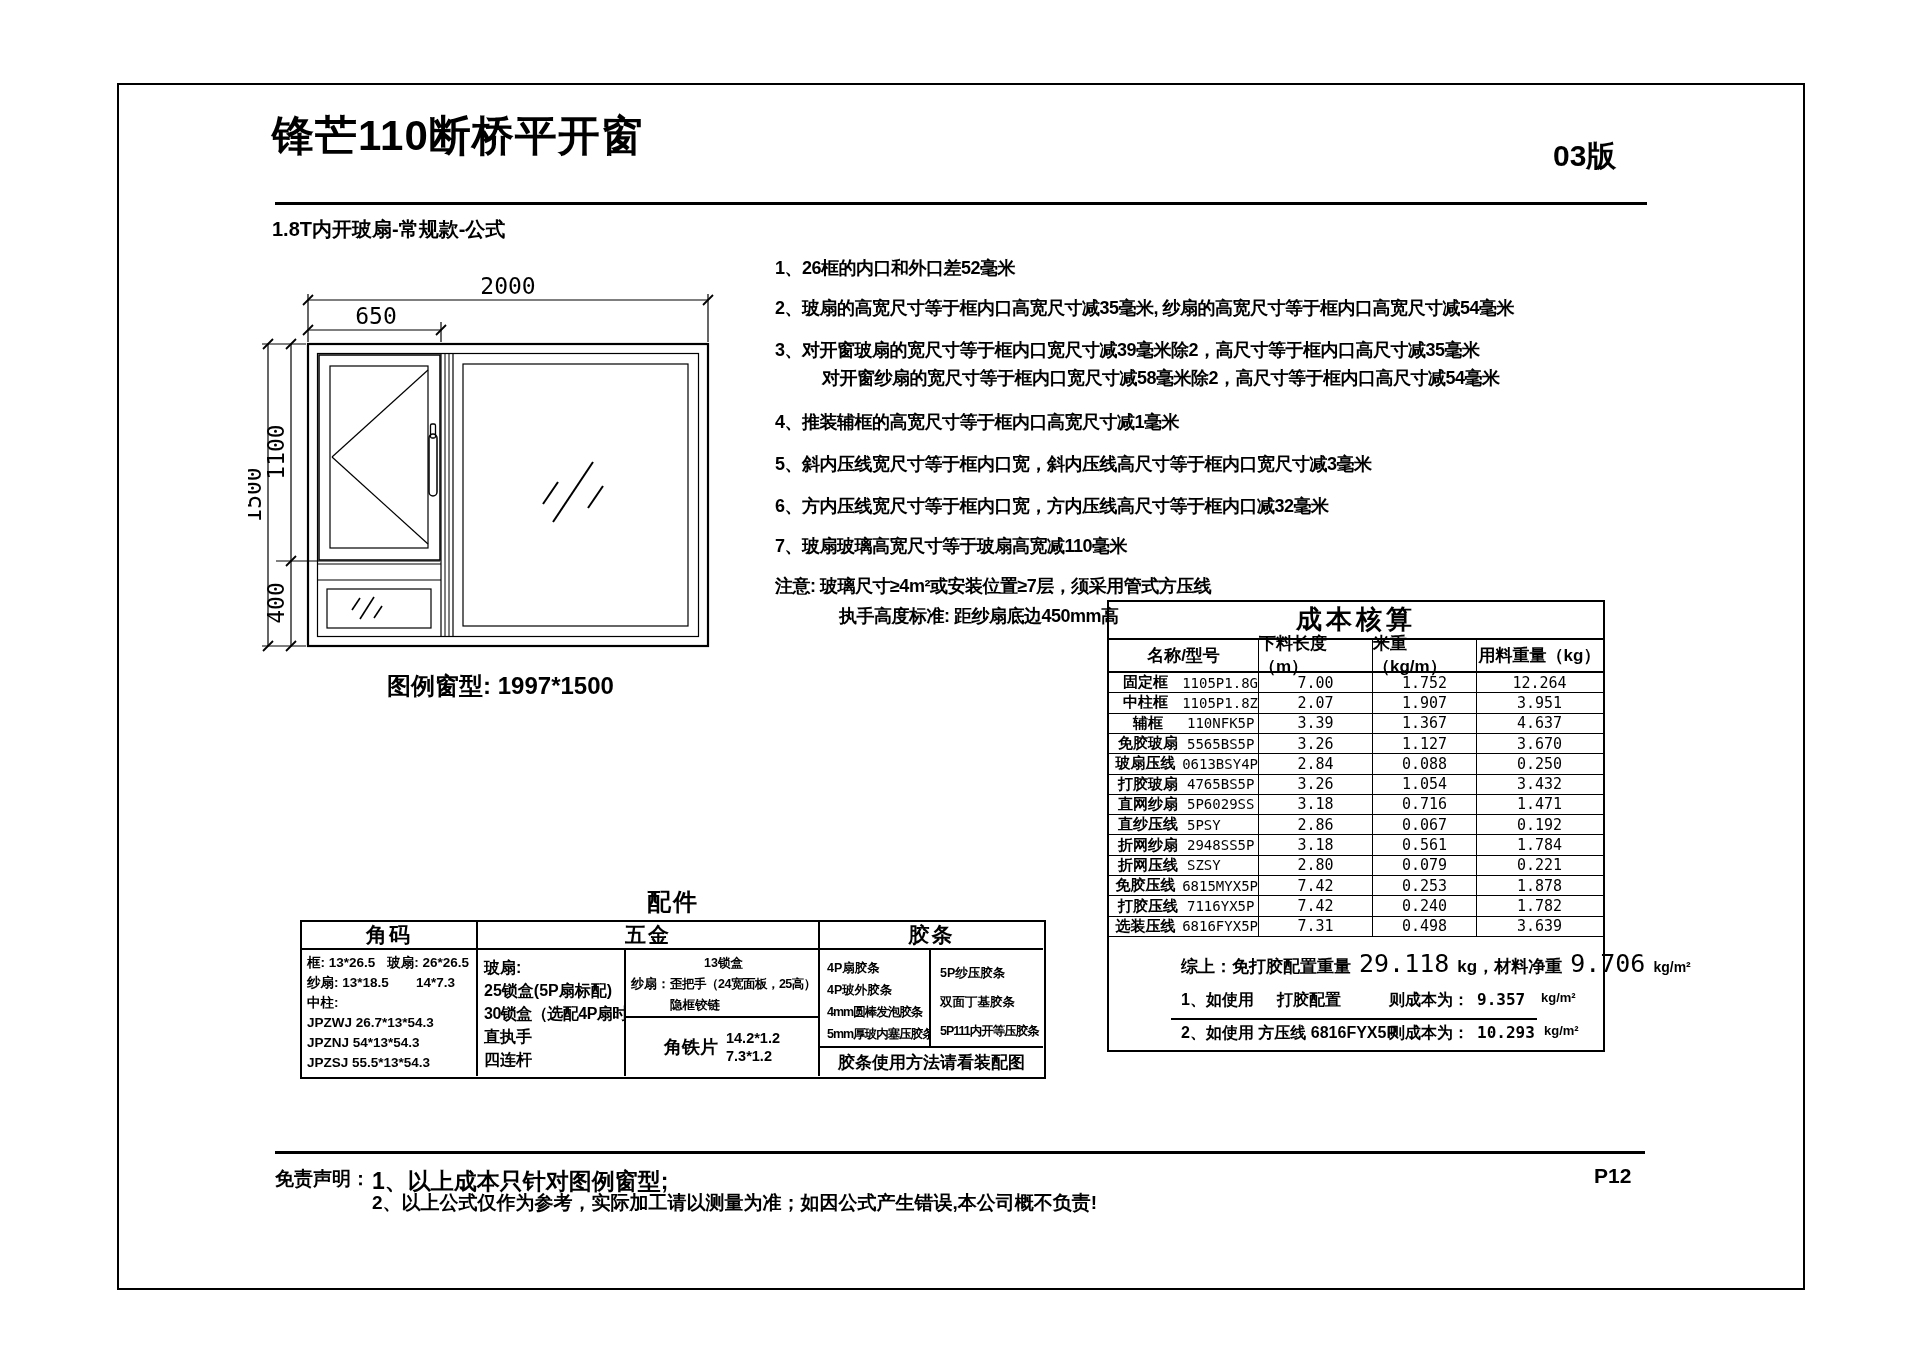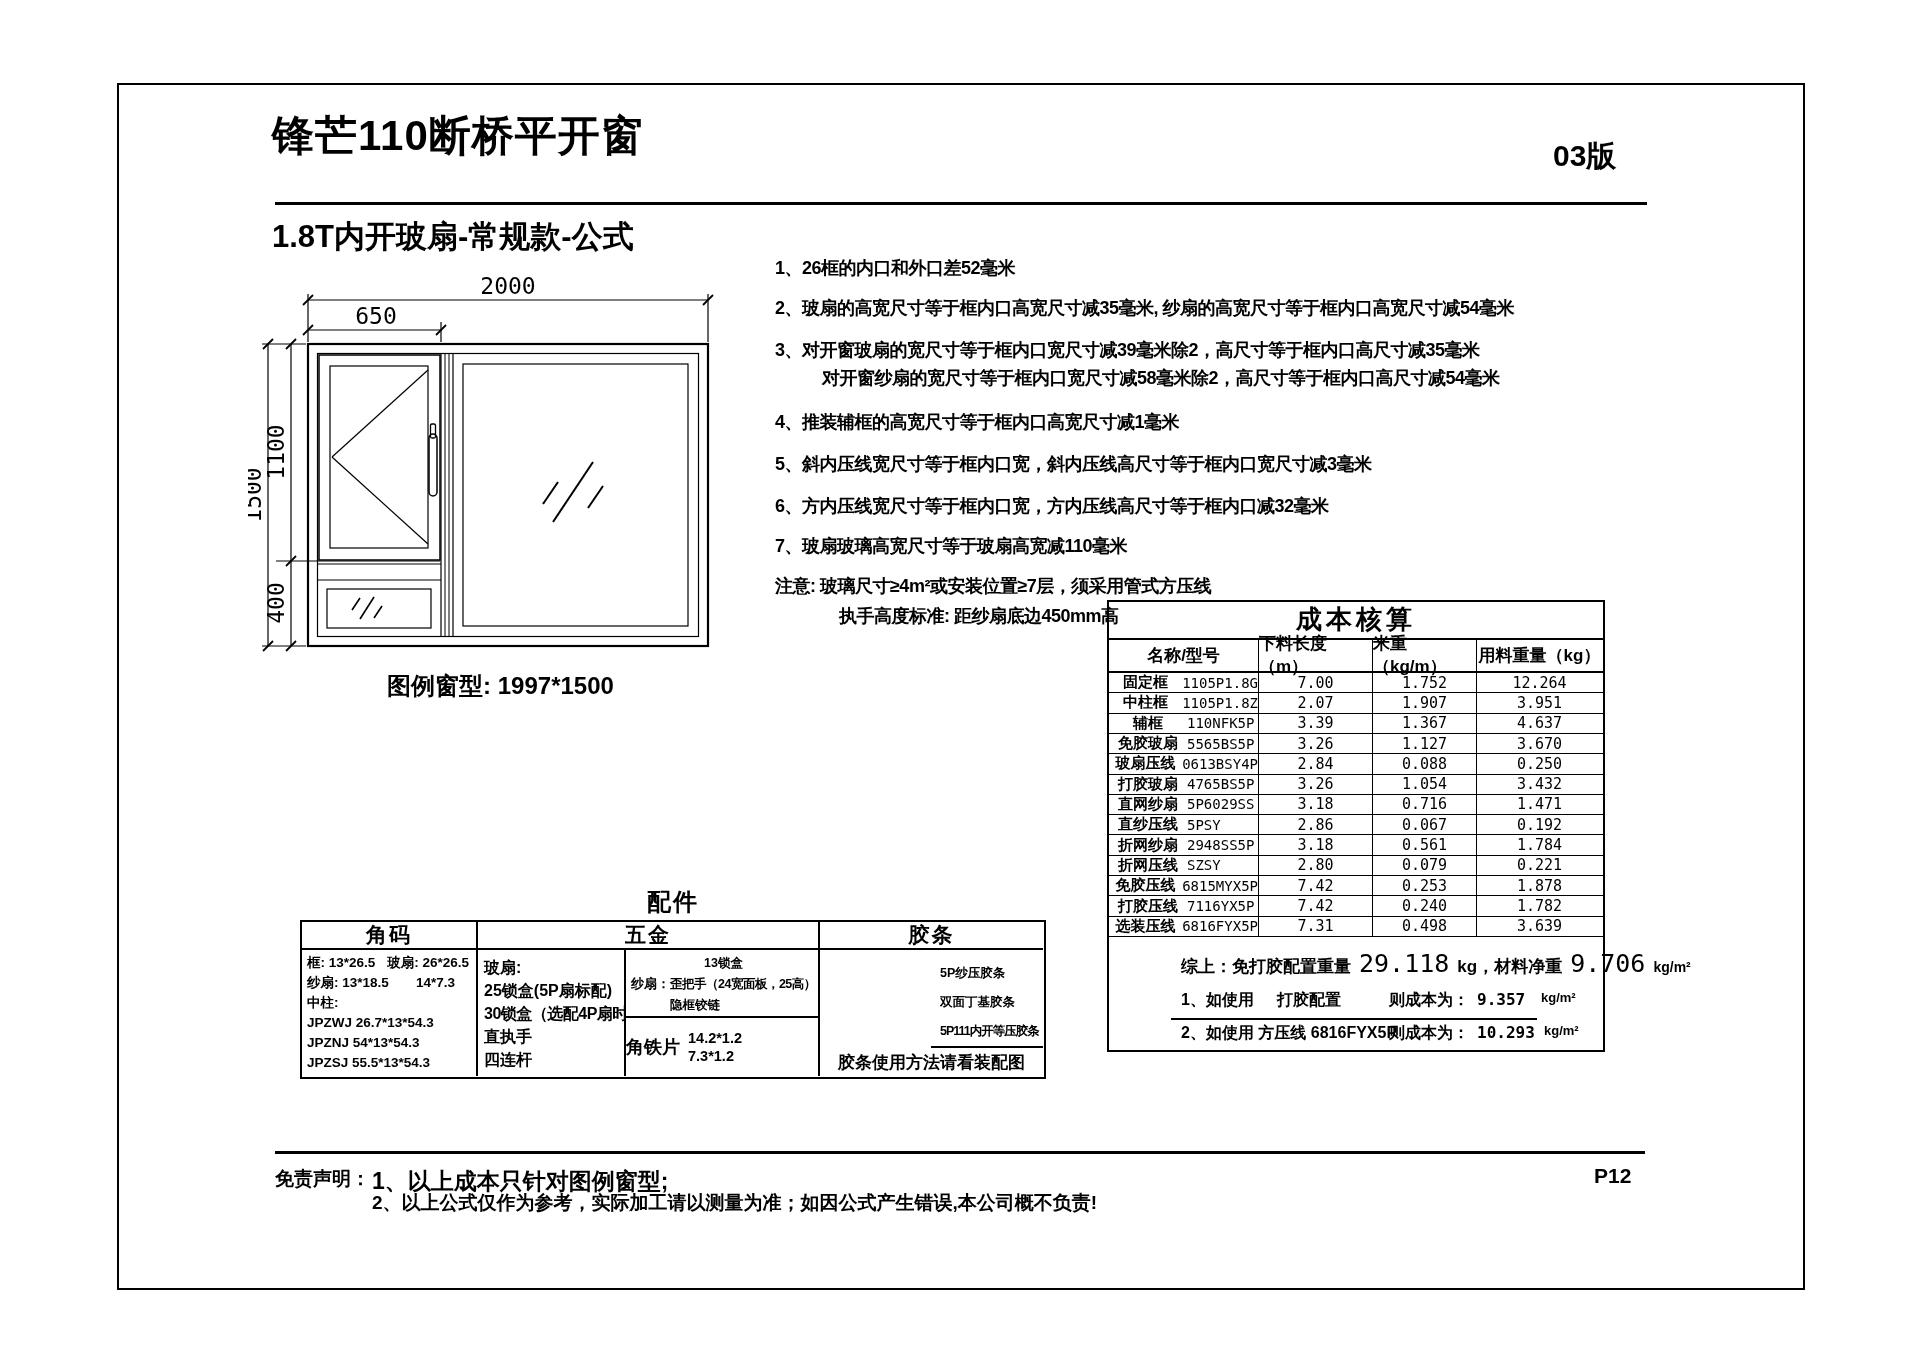--- a/index.html
+++ b/index.html
@@ -5,21 +5,21 @@
   html,body{margin:0;padding:0;}
   body{
     width:1920px;height:1358px;position:relative;background:#ffffff;
     font-family:"Liberation Sans",sans-serif;color:#000;overflow:hidden;
   }
   .abs{position:absolute;}
   .page-border{left:117px;top:83px;width:1684px;height:1203px;border:2px solid #000;}
   .doc-title{left:272px;top:108px;font-size:42px;font-weight:bold;letter-spacing:1px;}
   .doc-version{left:1553px;top:136px;font-size:30px;font-weight:bold;}
   .title-rule{left:275px;top:202px;width:1372px;height:3px;background:#000;}
-  .doc-subtitle{left:272px;top:216px;font-size:31px;font-weight:bold;}
+  .doc-subtitle{left:272px;top:216px;font-size:20px;font-weight:bold;}
 
   
   .formula-line{position:absolute;left:775px;width:720px;font-size:18px;font-weight:bold;letter-spacing:-0.5px;white-space:nowrap;}
 
   
   .diagram-caption{left:248px;top:670px;width:505px;text-align:center;font-size:24px;font-weight:bold;}
   svg .ln{stroke:#000;fill:none;}
   svg text{fill:#000;font-family:"DejaVu Sans Mono",monospace;font-size:23px;}
 
   
@@ -52,21 +52,21 @@
   .acc-hdr{display:flex;align-items:center;justify-content:center;font-size:21px;font-weight:bold;letter-spacing:2px;border-bottom:2px solid #000;}
   .bR{border-right:2px solid #000;}
   .bB{border-bottom:2px solid #000;}
   .cell-corner{grid-column:1;grid-row:2/span 3;padding:3px 5px 0 5px;font-size:13.5px;font-weight:bold;line-height:20px;white-space:nowrap;}
   .corner-split{display:flex;justify-content:space-between;padding-right:2px;}
   .cell-wujin-l{grid-column:2;grid-row:2/span 3;padding:6px 20px 0 6px;font-size:16px;font-weight:bold;line-height:23px;white-space:nowrap;}
   .cell-wujin-rt{grid-column:3;grid-row:2;position:relative;font-size:12.5px;font-weight:bold;line-height:21px;white-space:nowrap;}
   .cell-wujin-rt .lbl{position:absolute;left:5px;top:23px;font-size:13px;}
   .cell-wujin-rt .body{position:absolute;left:44px;top:3px;}
   .cell-wujin-rt .body .ctr{padding-left:34px;}
-  .cell-wujin-rb{grid-column:3;grid-row:3/span 2;display:flex;align-items:center;gap:8px;}
+  .cell-wujin-rb{grid-column:3;grid-row:3/span 2;display:flex;align-items:center;justify-content:center;gap:8px;}
   .cell-wujin-rb .lbl{font-size:18px;font-weight:bold;}
   .cell-wujin-rb .vals{font-size:14.5px;font-weight:bold;line-height:18px;}
   .cell-seal-l{grid-column:4;grid-row:2/span 2;padding:7px 0 0 7px;font-size:12.5px;font-weight:bold;line-height:22px;white-space:nowrap;}
   .cell-seal-r{grid-column:5;grid-row:2/span 2;padding:9px 0 0 9px;font-size:12.5px;font-weight:bold;line-height:29px;white-space:nowrap;}
   .cell-seal-note{grid-column:4/span 2;grid-row:4;display:flex;align-items:center;justify-content:center;font-size:17px;font-weight:bold;white-space:nowrap;}
 
   
   .footer-rule{left:275px;top:1151px;width:1370px;height:3px;background:#000;}
   .fm-label{left:275px;top:1166px;font-size:19px;font-weight:bold;}
   .fm-line1{left:372px;top:1166px;font-size:23px;font-weight:bold;}
@@ -365,20 +365,26 @@
   </div>
 
   <div class="cell-wujin-rb bR">
     <span class="lbl">角铁片</span>
     <span class="vals">
         <span style="display:block">14.2*1.2</span>
         <span style="display:block">7.3*1.2</span>
       </span>
   </div>
 
+  <div class="cell-seal-l bR bB">
+    <div>4P扇胶条</div>
+    <div>4P玻外胶条</div>
+    <div style="letter-spacing:-1px">4mm圆棒发泡胶条</div>
+    <div style="letter-spacing:-1px">5mm厚玻内塞压胶条</div>
+  </div>
 
   <div class="cell-seal-r bB">
     <div>5P纱压胶条</div>
     <div>双面丁基胶条</div>
     <div style="letter-spacing:-1px">5P111内开等压胶条</div>
   </div>
 
   <div class="cell-seal-note">胶条使用方法请看装配图</div>
 </div>
 

